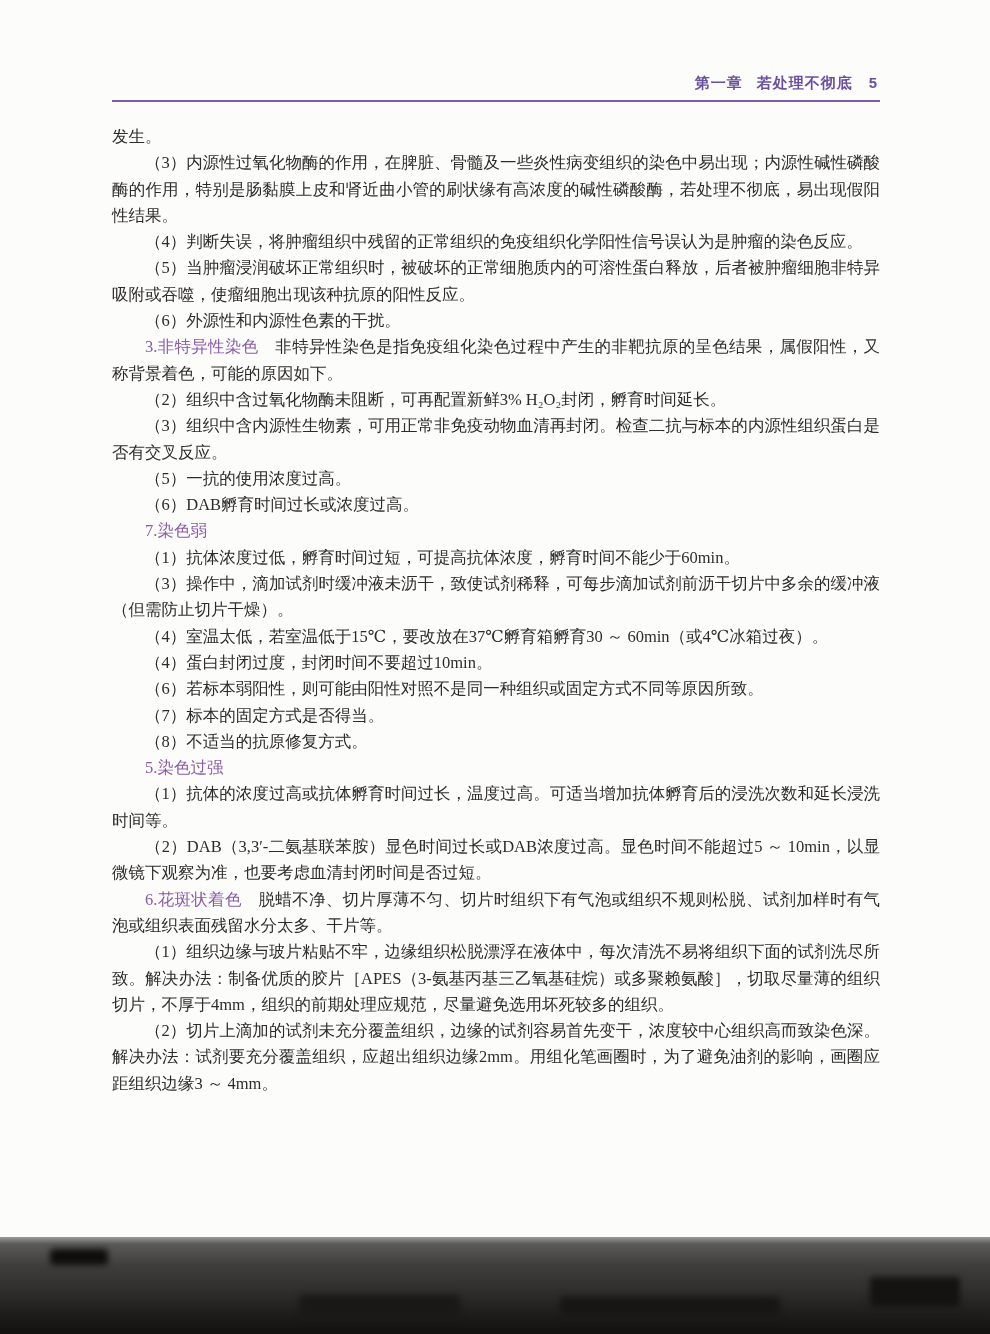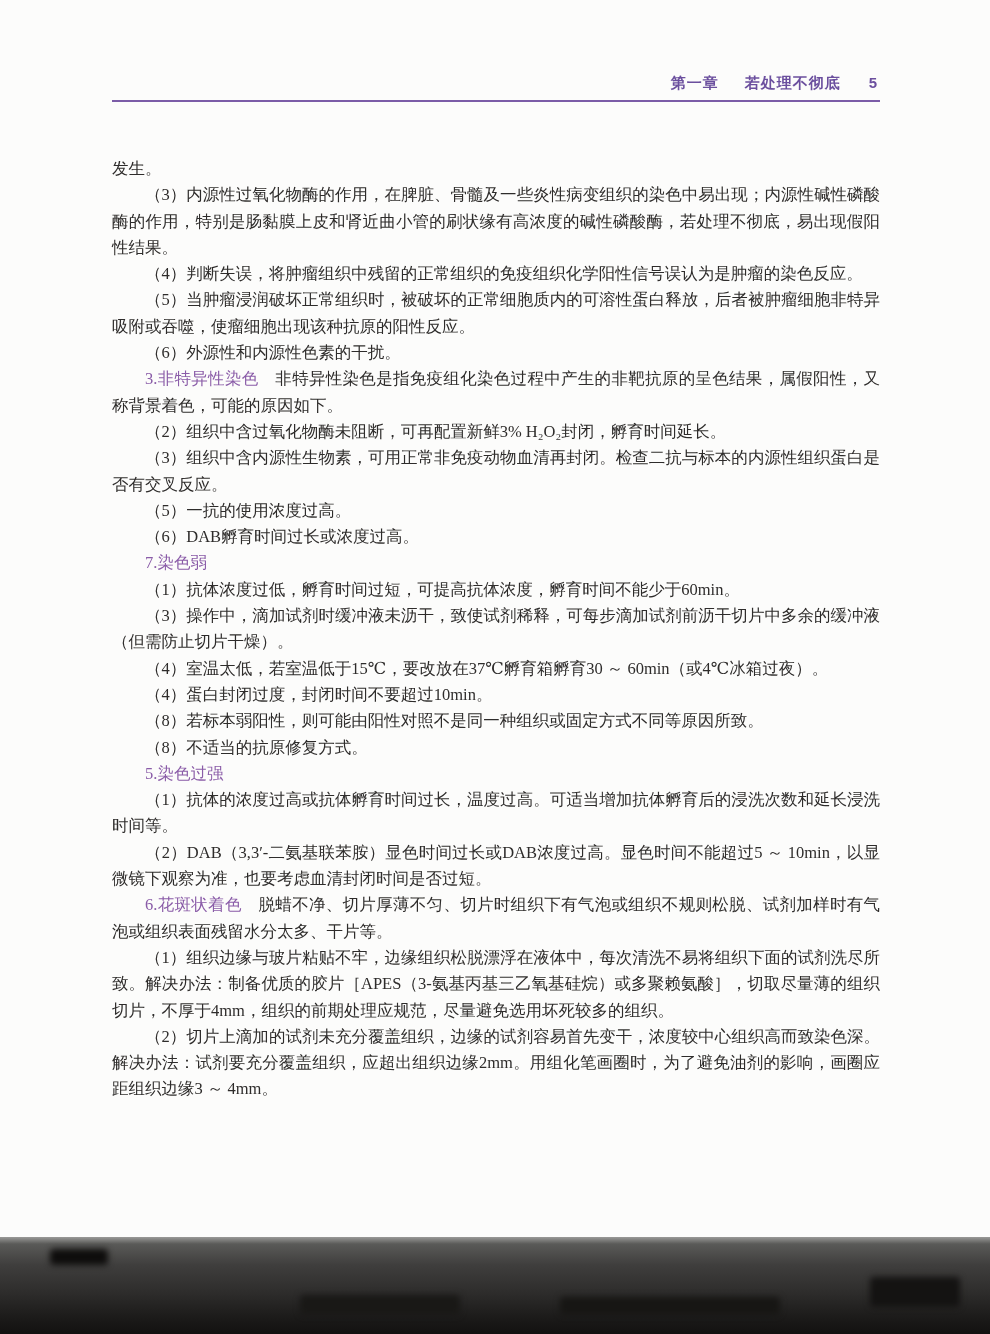--- a/index.html
+++ b/index.html
@@ -21,39 +21,37 @@
     left: 113px;
     right: 112px;
     display: flex;
     justify-content: flex-end;
     align-items: baseline;
     font-family: "Liberation Sans", "DejaVu Sans", sans-serif;
     font-weight: bold;
     font-size: 15px;
     color: var(--header-purple, #6b4f9e);
     letter-spacing: 1px;
-    gap: 12px;
   }
   .running-head .chapter { margin-right: 14px; }
   .running-head .folio  { margin-left: 16px; }
   .head-rule {
     position: absolute;
     top: 100px;
     left: 112px;
     right: 110px;
     height: 2px;
     background: var(--rule-purple, #7b5ca7);
   }
   
   .content {
     position: absolute;
     top: 124px;
     left: 112px;
     width: 768px;
-    margin-top: 32px;
   }
   .para {
     margin: 0;
     font-size: 16.5px;
     line-height: 26.3px;
     text-align: justify;
     word-break: break-all;
   }
   .para.indent { text-indent: 2em; }
   .seg-heading {
@@ -101,21 +99,22 @@
       <p class="para indent"><span class="seg-heading">3.非特异性染色</span><span class="seg-text">　非特异性染色是指免疫组化染色过程中产生的非靶抗原的呈色结果，属假阳性，又称背景着色，可能的原因如下。</span></p>
       <p class="para indent"><span class="seg-text">（2）组织中含过氧化物酶未阻断，可再配置新鲜3% H₂O₂封闭，孵育时间延长。</span></p>
       <p class="para indent"><span class="seg-text">（3）组织中含内源性生物素，可用正常非免疫动物血清再封闭。检查二抗与标本的内源性组织蛋白是否有交叉反应。</span></p>
       <p class="para indent"><span class="seg-text">（5）一抗的使用浓度过高。</span></p>
       <p class="para indent"><span class="seg-text">（6）DAB孵育时间过长或浓度过高。</span></p>
       <p class="para indent"><span class="seg-heading">7.染色弱</span></p>
       <p class="para indent"><span class="seg-text">（1）抗体浓度过低，孵育时间过短，可提高抗体浓度，孵育时间不能少于60min。</span></p>
       <p class="para indent"><span class="seg-text">（3）操作中，滴加试剂时缓冲液未沥干，致使试剂稀释，可每步滴加试剂前沥干切片中多余的缓冲液（但需防止切片干燥）。</span></p>
       <p class="para indent"><span class="seg-text">（4）室温太低，若室温低于15℃，要改放在37℃孵育箱孵育30 ～ 60min（或4℃冰箱过夜）。</span></p>
       <p class="para indent"><span class="seg-text">（4）蛋白封闭过度，封闭时间不要超过10min。</span></p>
-      <p class="para indent"><span class="seg-text">（8）若标本弱阳性，则可能由阳性对照不是同一种组织或固定方式不同等原因所致。</span></p>
+      <p class="para indent"><span class="seg-text">（6）若标本弱阳性，则可能由阳性对照不是同一种组织或固定方式不同等原因所致。</span></p>
+      <p class="para indent"><span class="seg-text">（7）标本的固定方式是否得当。</span></p>
       <p class="para indent"><span class="seg-text">（8）不适当的抗原修复方式。</span></p>
       <p class="para indent"><span class="seg-heading">5.染色过强</span></p>
       <p class="para indent"><span class="seg-text">（1）抗体的浓度过高或抗体孵育时间过长，温度过高。可适当增加抗体孵育后的浸洗次数和延长浸洗时间等。</span></p>
       <p class="para indent"><span class="seg-text">（2）DAB（3,3′-二氨基联苯胺）显色时间过长或DAB浓度过高。显色时间不能超过5 ～ 10min，以显微镜下观察为准，也要考虑血清封闭时间是否过短。</span></p>
       <p class="para indent"><span class="seg-heading">6.花斑状着色</span><span class="seg-text">　脱蜡不净、切片厚薄不匀、切片时组织下有气泡或组织不规则松脱、试剂加样时有气泡或组织表面残留水分太多、干片等。</span></p>
       <p class="para indent"><span class="seg-text">（1）组织边缘与玻片粘贴不牢，边缘组织松脱漂浮在液体中，每次清洗不易将组织下面的试剂洗尽所致。解决办法：制备优质的胶片［APES（3-氨基丙基三乙氧基硅烷）或多聚赖氨酸］，切取尽量薄的组织切片，不厚于4mm，组织的前期处理应规范，尽量避免选用坏死较多的组织。</span></p>
       <p class="para indent"><span class="seg-text">（2）切片上滴加的试剂未充分覆盖组织，边缘的试剂容易首先变干，浓度较中心组织高而致染色深。解决办法：试剂要充分覆盖组织，应超出组织边缘2mm。用组化笔画圈时，为了避免油剂的影响，画圈应距组织边缘3 ～ 4mm。</span></p>
     </div>
 
   <div class="photo-footer">

